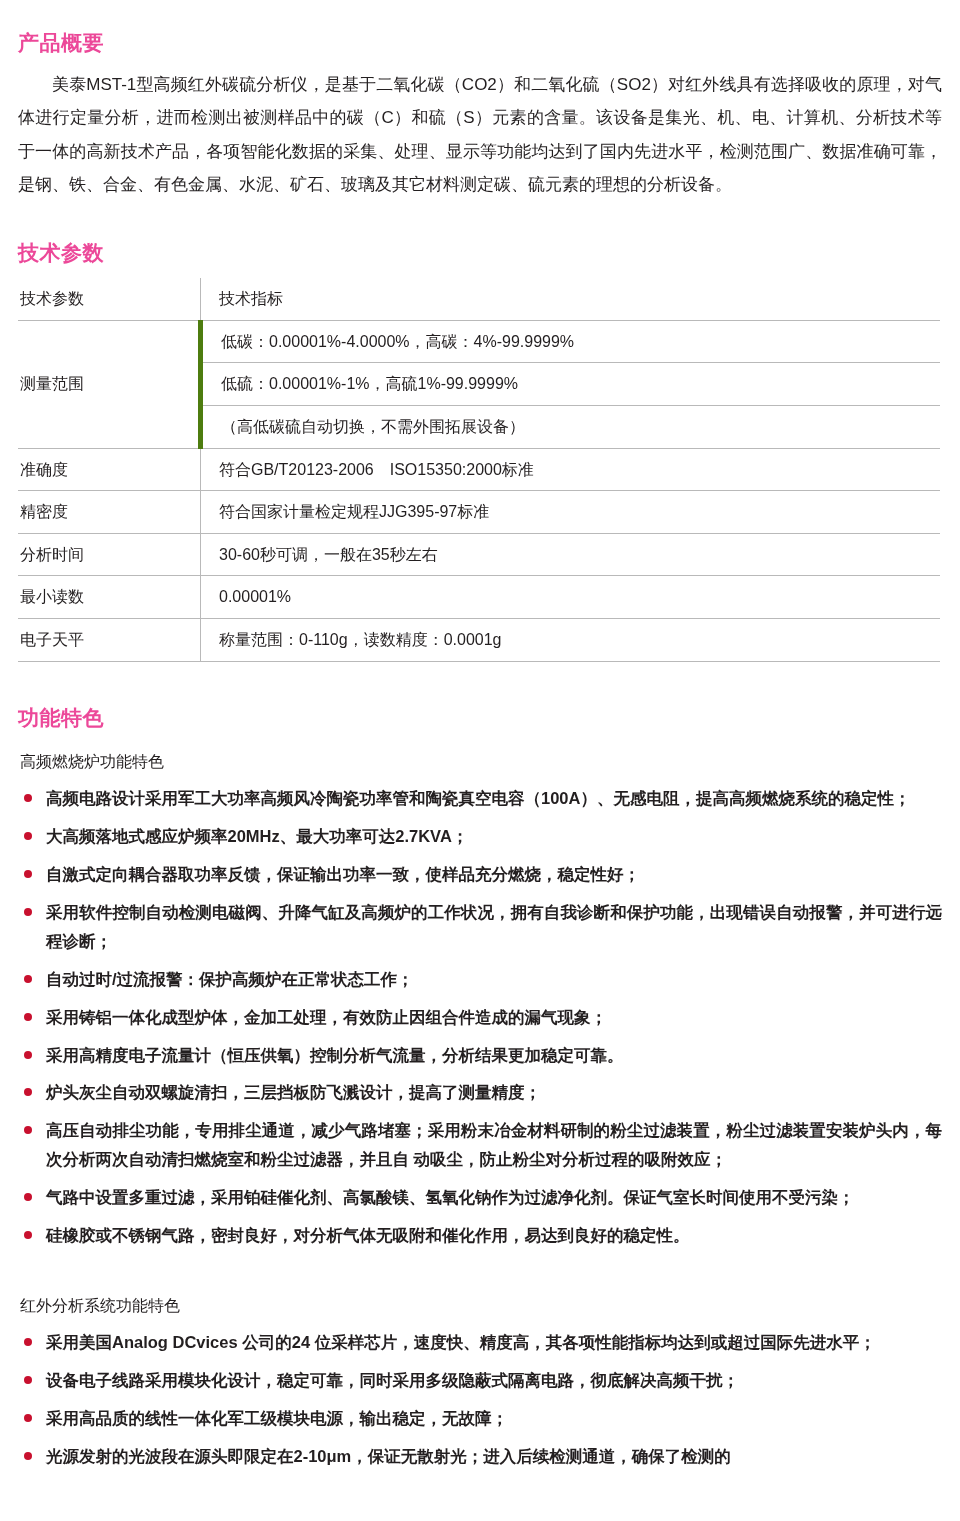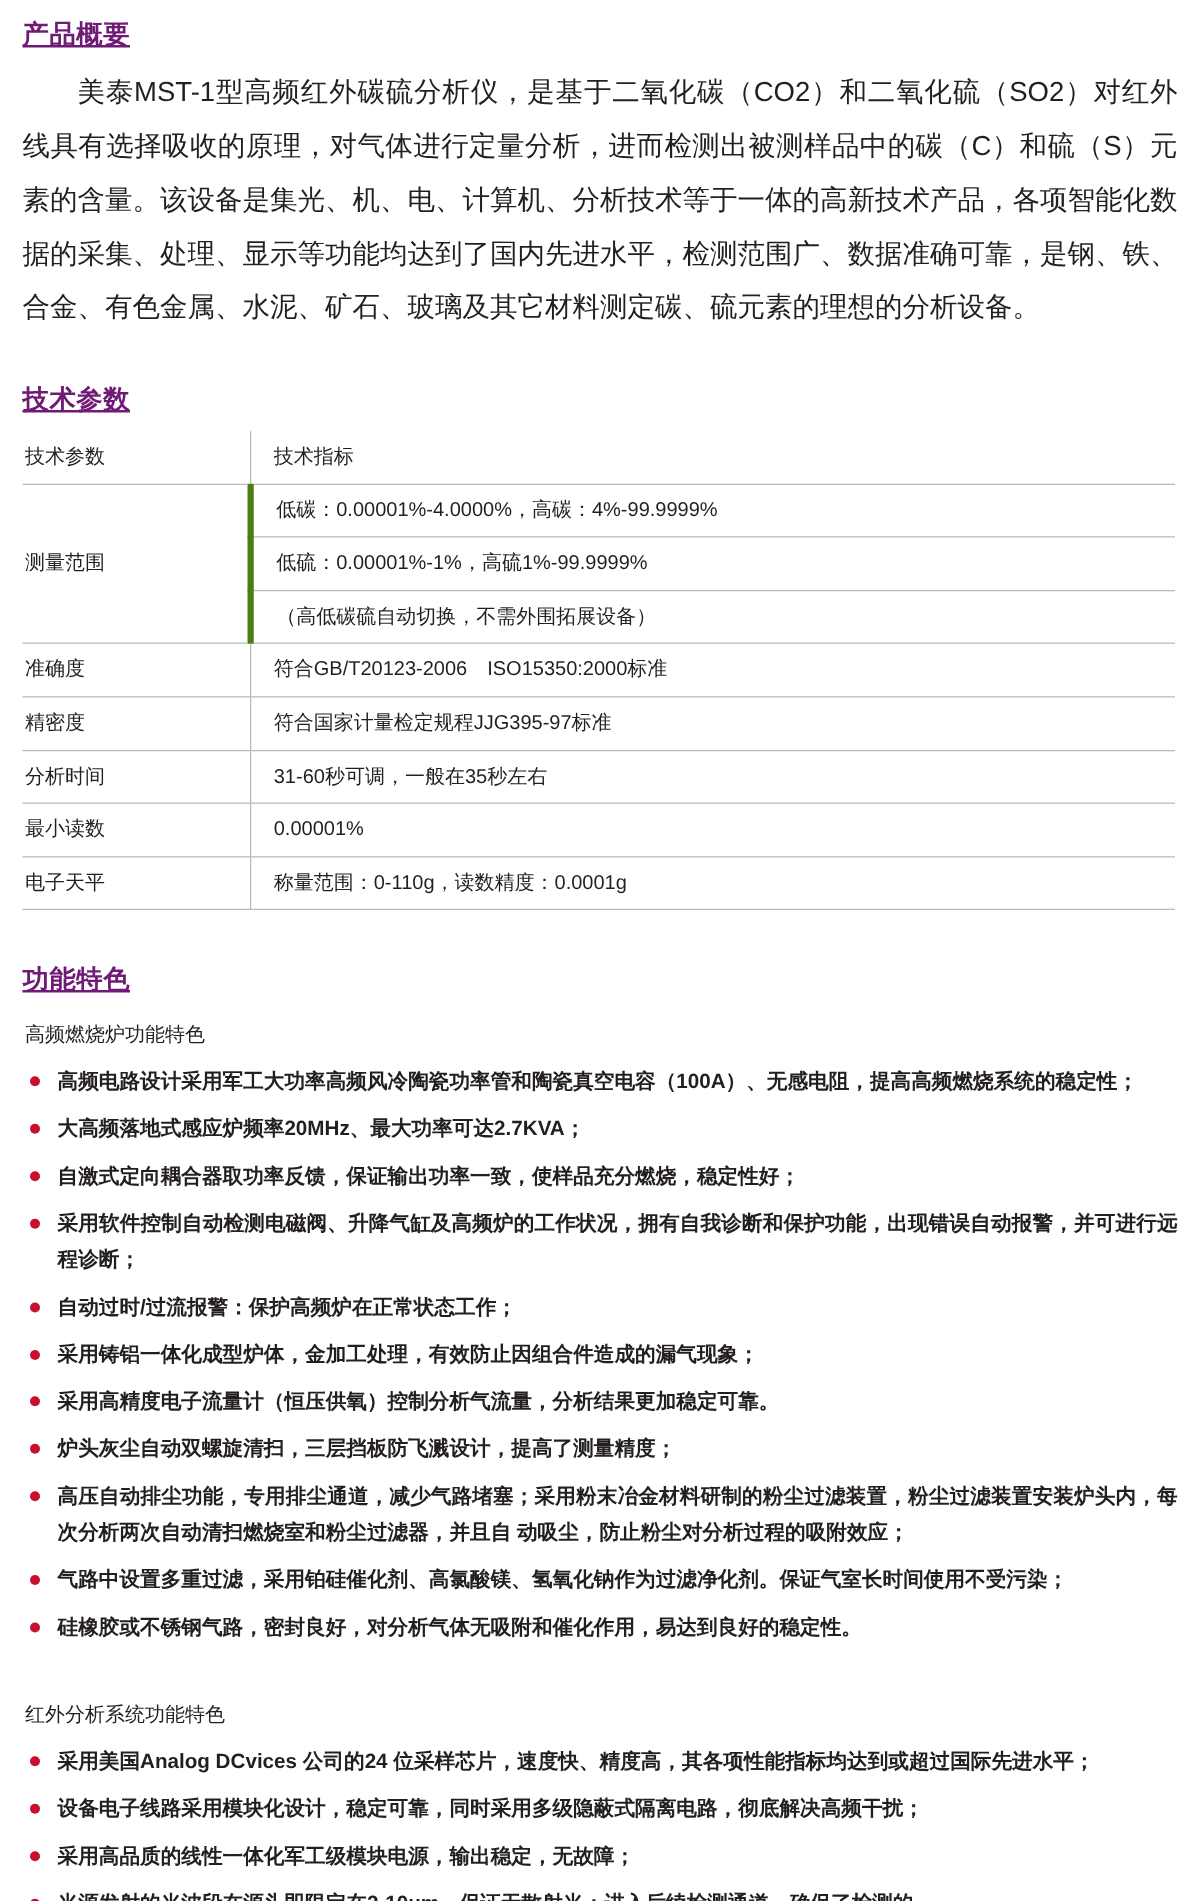--- a/index.html
+++ b/index.html
@@ -12,33 +12,32 @@
     font-family: "Liberation Sans", "DejaVu Sans", sans-serif;
     color: #231f20;
     -webkit-font-smoothing: antialiased;
   }
   .page {
     width: 960px;
     box-sizing: border-box;
     padding: 14px 18px 10px 18px;
   }
   .section-heading {
-    color: #701a75;
+    color: #ec4899;
     font-size: 21px;
     font-weight: bold;
     letter-spacing: 0.5px;
-    margin: 0 0 12px 0;
+    margin: 15px 0 12px 0;
     line-height: 1.3;
-    text-decoration: underline;
   }
   .section-heading.second { margin-top: 38px; }
   .section-heading.third  { margin-top: 42px; }
 
   .intro-paragraph {
-    font-size: 22px;
+    font-size: 17px;
     line-height: 1.95;
     text-align: justify;
     text-justify: inter-ideograph;
     margin: 0 0 4px 0;
     text-indent: 2em;
     color: #231f20;
   }
 
   
   table.spec {
@@ -133,21 +132,21 @@
       <tr>
         <td class="label">准确度</td>
         <td class="value">符合GB/T20123-2006　ISO15350:2000标准</td>
       </tr>
       <tr>
         <td class="label">精密度</td>
         <td class="value">符合国家计量检定规程JJG395-97标准</td>
       </tr>
       <tr>
         <td class="label">分析时间</td>
-        <td class="value">31-60秒可调，一般在35秒左右</td>
+        <td class="value">30-60秒可调，一般在35秒左右</td>
       </tr>
       <tr>
         <td class="label">最小读数</td>
         <td class="value">0.00001%</td>
       </tr>
       <tr>
         <td class="label">电子天平</td>
         <td class="value">称量范围：0-110g，读数精度：0.0001g</td>
       </tr>
     </tbody>

